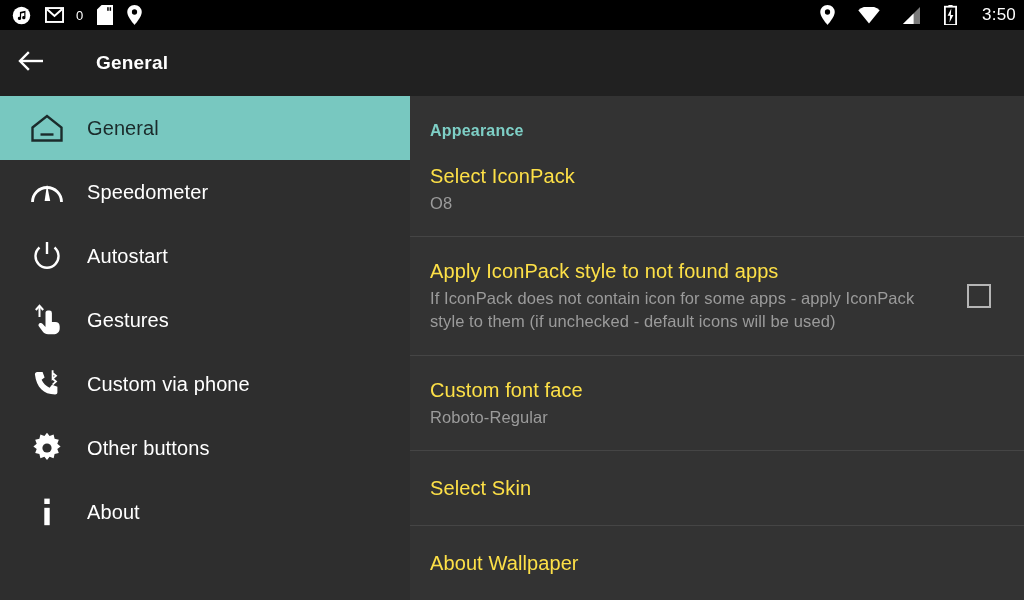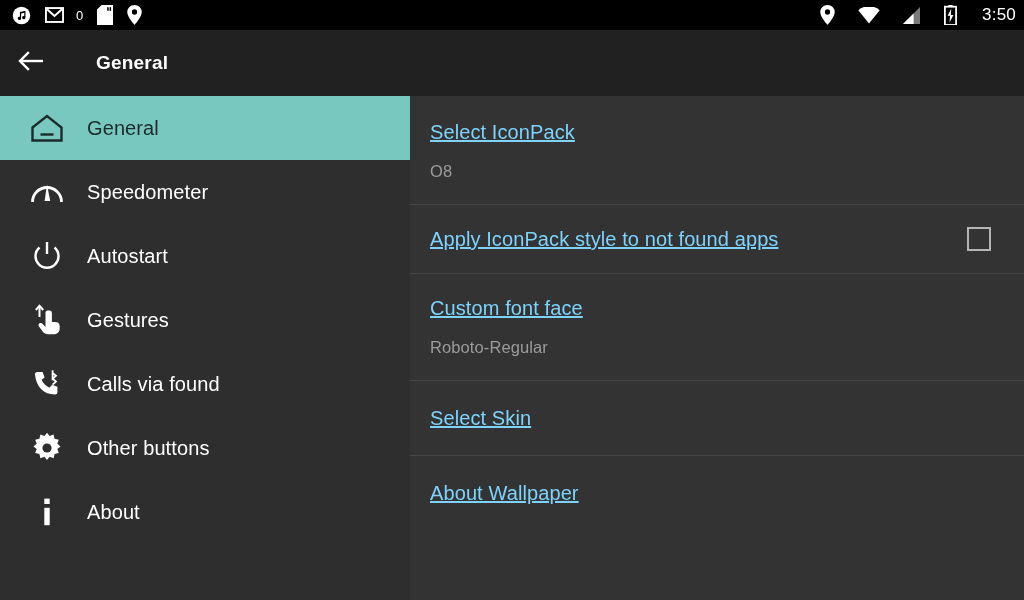--- a/index.html
+++ b/index.html
@@ -155,31 +155,30 @@
   .pref {
     position: relative;
     padding: 0 0 0 20px;
     box-sizing: border-box;
     cursor: pointer;
   }
   .pref-inner {
     padding-right: 92px;
   }
   .pref-title {
-    color: #7dd3fc;
+    color: #fde047;
     font-size: 20px;
     line-height: 24px;
     letter-spacing: 0.1px;
-    text-decoration: underline;
   }
   .pref-summary {
     color: #9b9b9b;
     font-size: 16.5px;
     line-height: 23px;
-    margin-top: 16px;
+    margin-top: 4px;
     letter-spacing: 0.1px;
   }
   .divider {
     height: 1px;
     background: #454545;
     margin-left: 0;
   }
   .checkbox {
     position: absolute;
     right: 33px;
@@ -330,21 +329,21 @@
       </div>
 
 
       <div class="nav-item">
         <span class="nav-icon">
           <svg width="32" height="32" viewBox="0 0 32 32">
             <path d="M6.2 4 h5.4 l2.0 5.4 -3.0 2.4 c1.6 3.6 4.4 6.4 8.0 8.0 l2.4-3.0 5.4 2.0 v5.4 c0 1.3-1.0 2.3-2.3 2.3 C12.6 26.5 5.5 19.4 3.9 6.3 3.9 5.0 4.9 4 6.2 4 z" fill="#ffffff"></path>
             <path d="M21.6 2.2 v8.6 l3.4-3.0 -3.4-2.8 m0 5.8 l3.4 2.8 -3.4 3.0" fill="none" stroke="#ffffff" stroke-width="1.8"></path>
           </svg>
         </span>
-        <span class="nav-label">Calls via found</span>
+        <span class="nav-label">Custom via phone</span>
       </div>
 
       <div class="nav-item">
         <span class="nav-icon">
           <svg width="32" height="32" viewBox="0 0 32 32">
             <path d="M16 0.8 l2.6 3.3 4.0-1.5 1.0 4.2 4.2 1.0 -1.5 4.0 3.3 2.6 -3.3 2.6 1.5 4.0 -4.2 1.0 -1.0 4.2 -4.0-1.5 -2.6 3.3 -2.6-3.3 -4.0 1.5 -1.0-4.2 -4.2-1.0 1.5-4.0 -3.3-2.6 3.3-2.6 -1.5-4.0 4.2-1.0 1.0-4.2 4.0 1.5 z" fill="#ffffff"></path>
             <circle cx="16" cy="16" r="4.6" fill="#2e2e2e"></circle>
           </svg>
         </span>
         <span class="nav-label">Other buttons</span>
@@ -356,32 +355,34 @@
             <rect x="13.3" y="2.6" width="5.4" height="5.4" fill="#ffffff"></rect>
             <rect x="13.3" y="11.8" width="5.4" height="17.4" fill="#ffffff"></rect>
           </svg>
         </span>
         <span class="nav-label">About</span>
       </div>
     </div>
 
     <div class="content">
 
+      <div class="section-header">Appearance</div>
 
       <div class="pref pref-iconpack">
         <div class="pref-inner">
           <div class="pref-title">Select IconPack</div>
           <div class="pref-summary">O8</div>
         </div>
       </div>
       <div class="divider"></div>
 
       <div class="pref pref-applystyle">
         <div class="pref-inner">
           <div class="pref-title">Apply IconPack style to not found apps</div>
+          <div class="pref-summary">If IconPack does not contain icon for some apps - apply IconPack style to them (if unchecked - default icons will be used)</div>
         </div>
         <div class="checkbox"></div>
       </div>
       <div class="divider"></div>
 
       <div class="pref pref-font">
         <div class="pref-inner">
           <div class="pref-title">Custom font face</div>
           <div class="pref-summary">Roboto-Regular</div>
         </div>

